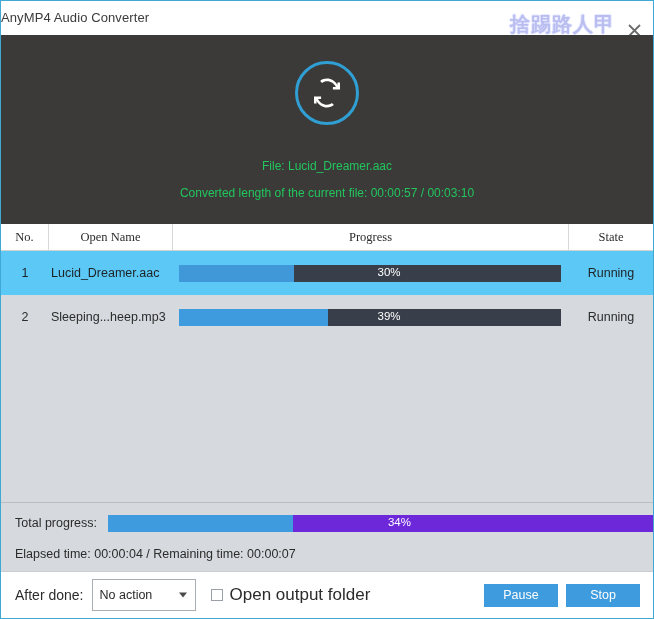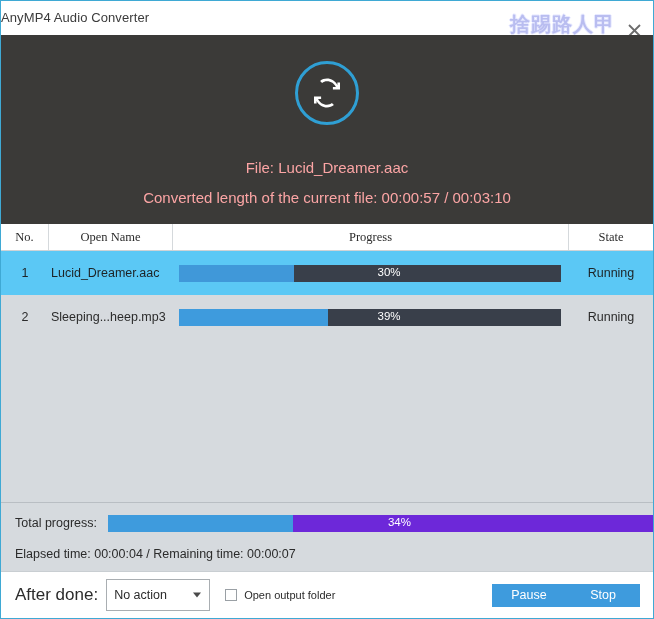--- a/index.html
+++ b/index.html
@@ -86,22 +86,22 @@
     height: 64px;
     border-radius: 50%;
     border: 3px solid #2f9fd4;
     display: flex;
     align-items: center;
     justify-content: center;
     box-sizing: border-box;
   }
   .convert-circle svg { display: block; }
   .hero-line {
-    font-size: 15px;
-    color: #fca5a5;
+    font-size: 12px;
+    color: #22c55e;
     line-height: 1;
     white-space: nowrap;
   }
   .hero-file { margin-top: 35px; }
   .hero-length { margin-top: 15px; }
 
   
   .table-head {
     flex: 0 0 26px;
     background: #ffffff;
@@ -223,21 +223,21 @@
   .bottom {
     flex: 0 0 47px;
     background: #ffffff;
     border-top: 1px solid #c9ced2;
     display: flex;
     align-items: center;
     padding: 0 13px 0 14px;
     box-sizing: border-box;
   }
   .after-label {
-    font-size: 17px;
+    font-size: 14px;
     color: #2b2b2b;
     white-space: nowrap;
     margin-right: 8px;
   }
   .select-box {
     position: relative;
     width: 104px;
     height: 32px;
     border: 1px solid #a9aeb2;
     background: #ffffff;
@@ -269,29 +269,29 @@
     cursor: pointer;
   }
   .checkbox {
     width: 12px;
     height: 12px;
     border: 1px solid #9aa0a5;
     background: #ffffff;
     box-sizing: border-box;
   }
   .check-label {
-    font-size: 11px;
+    font-size: 17px;
     color: #2b2b2b;
     margin-left: 7px;
     white-space: nowrap;
   }
   .btn-group {
     margin-left: auto;
     display: flex;
-    gap: 0;
+    gap: 8px;
   }
   .btn {
     width: 74px;
     height: 23px;
     background: #3e9bdd;
     color: #ffffff;
     font-size: 12.5px;
     border: none;
     display: flex;
     align-items: center;

